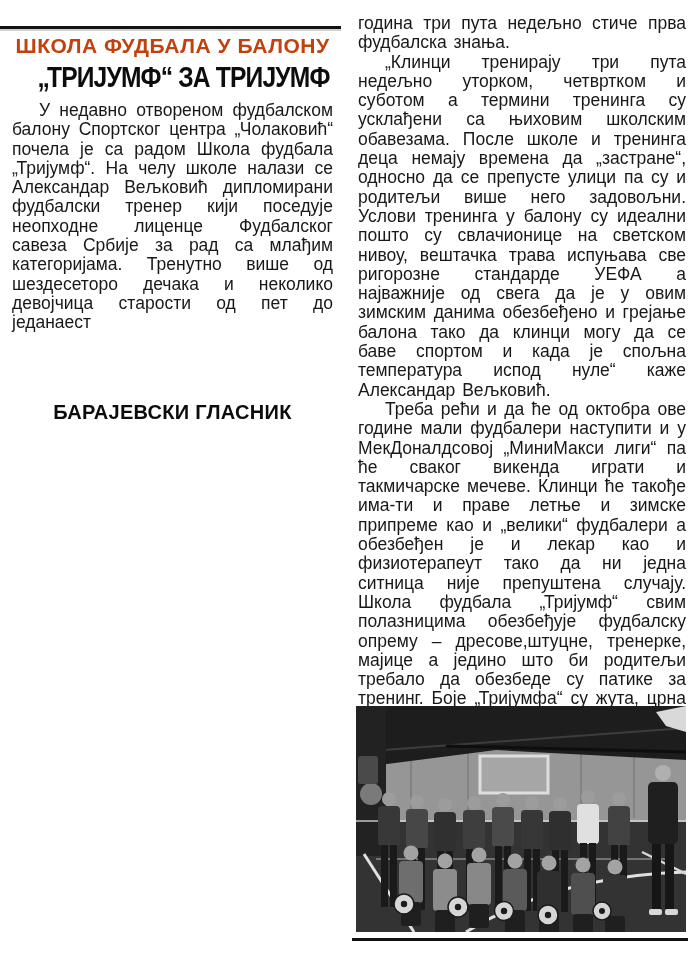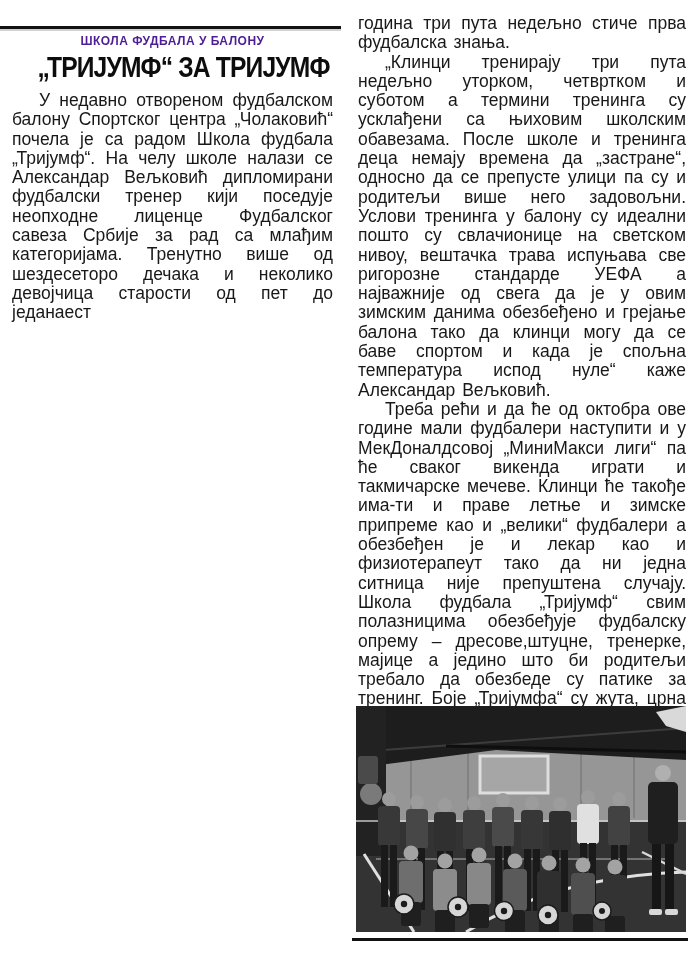--- a/index.html
+++ b/index.html
@@ -5,22 +5,22 @@
   html,body{margin:0;padding:0;background:#ffffff;}
   .page{
     position:relative;width:691px;height:968px;background:#ffffff;
     font-family:"Liberation Sans",sans-serif;color:#161616;overflow:hidden;
   }
   .rule{position:absolute;background:#121212;}
   .rule-top{left:0;top:26px;width:341px;height:3px;box-shadow:0 2px 0 rgba(0,0,0,.18);}
   .rule-bottom{left:352px;top:938px;width:336px;height:2.5px;}
   .col-left{position:absolute;left:8px;top:34px;width:329px;}
   .kicker{
-    text-align:center;font-weight:bold;font-size:12px;letter-spacing:.5px;
-    margin:0;padding:0;color:#4c1d95;
+    text-align:center;font-weight:bold;font-size:21px;letter-spacing:.5px;
+    margin:0;padding:0;color:#c2410c;
   }
   .headline{
     text-align:center;font-weight:bold;font-size:30px;letter-spacing:-1px;
     margin:2px 0 0 0;transform:scaleX(.82);transform-origin:50% 50%;
     white-space:nowrap;color:#0d0d0d;
   }
   .body-text{
     font-size:17.5px;line-height:19.3px;text-align:justify;margin:4px;
     word-spacing:2px;color:#181818;
   }
@@ -41,20 +41,21 @@
 <div class="page">
 
   <div class="rule rule-top"></div>
 
   <div class="col-left">
     <p class="kicker">ШКОЛА ФУДБАЛА У БАЛОНУ</p>
     <p class="headline">„ТРИЈУМФ“ ЗА ТРИЈУМФ</p>
     <p class="body-text body-left">У недавно отвореном фудбалском балону Спортског центра „Чолаковић“ почела је са радом Школа фудбала „Тријумф“. На челу школе налази се Александар Вељковић дипломирани фудбалски тренер кији поседује неопходне лиценце Фудбалског савеза Србије за рад са млађим категоријама. Тренутно више од шездесеторо дечака и неколико девојчица старости од пет до једанаест</p>
   </div>
 
+  <div class="masthead">БАРАЈЕВСКИ ГЛАСНИК</div>
 
   <div class="col-right">
     <p class="body-text">година три пута недељно стиче прва фудбалска знања.</p>
     <p class="body-text indent">„Клинци тренирају три пута недељно уторком, четвртком и суботом а термини тренинга су усклађени са њиховим школским обавезама. После школе и тренинга деца немају времена да „застране“, односно да се препусте улици па су и родитељи више него задовољни. Услови тренинга у балону су идеални пошто су свлачионице на светском нивоу, вештачка трава испуњава све ригорозне стандарде УЕФА а најважније од свега да је у овим зимским данима обезбеђено и грејање балона тако да клинци могу да се баве спортом и када је спољна температура испод нуле“ каже Александар Вељковић.</p>
     <p class="body-text indent">Треба рећи и да ће од октобра ове године мали фудбалери наступити и у МекДоналдсовој „МиниМакси лиги“ па ће сваког викенда играти и такмичарске мечеве. Клинци ће такође има-ти и праве летње и зимске припреме као и „велики“ фудбалери а обезбеђен је и лекар као и физиотерапеут тако да ни једна ситница није препуштена случају. Школа фудбала „Тријумф“ свим полазницима обезбеђује фудбалску опрему – дресове,штуцне, тренерке, мајице а једино што би родитељи требало да обезбеде су патике за тренинг. Боје „Тријумфа“ су жута, црна и црвена а да ли су то и победничке боје знаћемо већ у октобру када почињу и прва званична такмичења.</p>
   </div>
 
   <div class="photo-frame">
     <svg viewBox="0 0 330 226" width="330" height="226" xmlns="http://www.w3.org/2000/svg">
       <defs>

